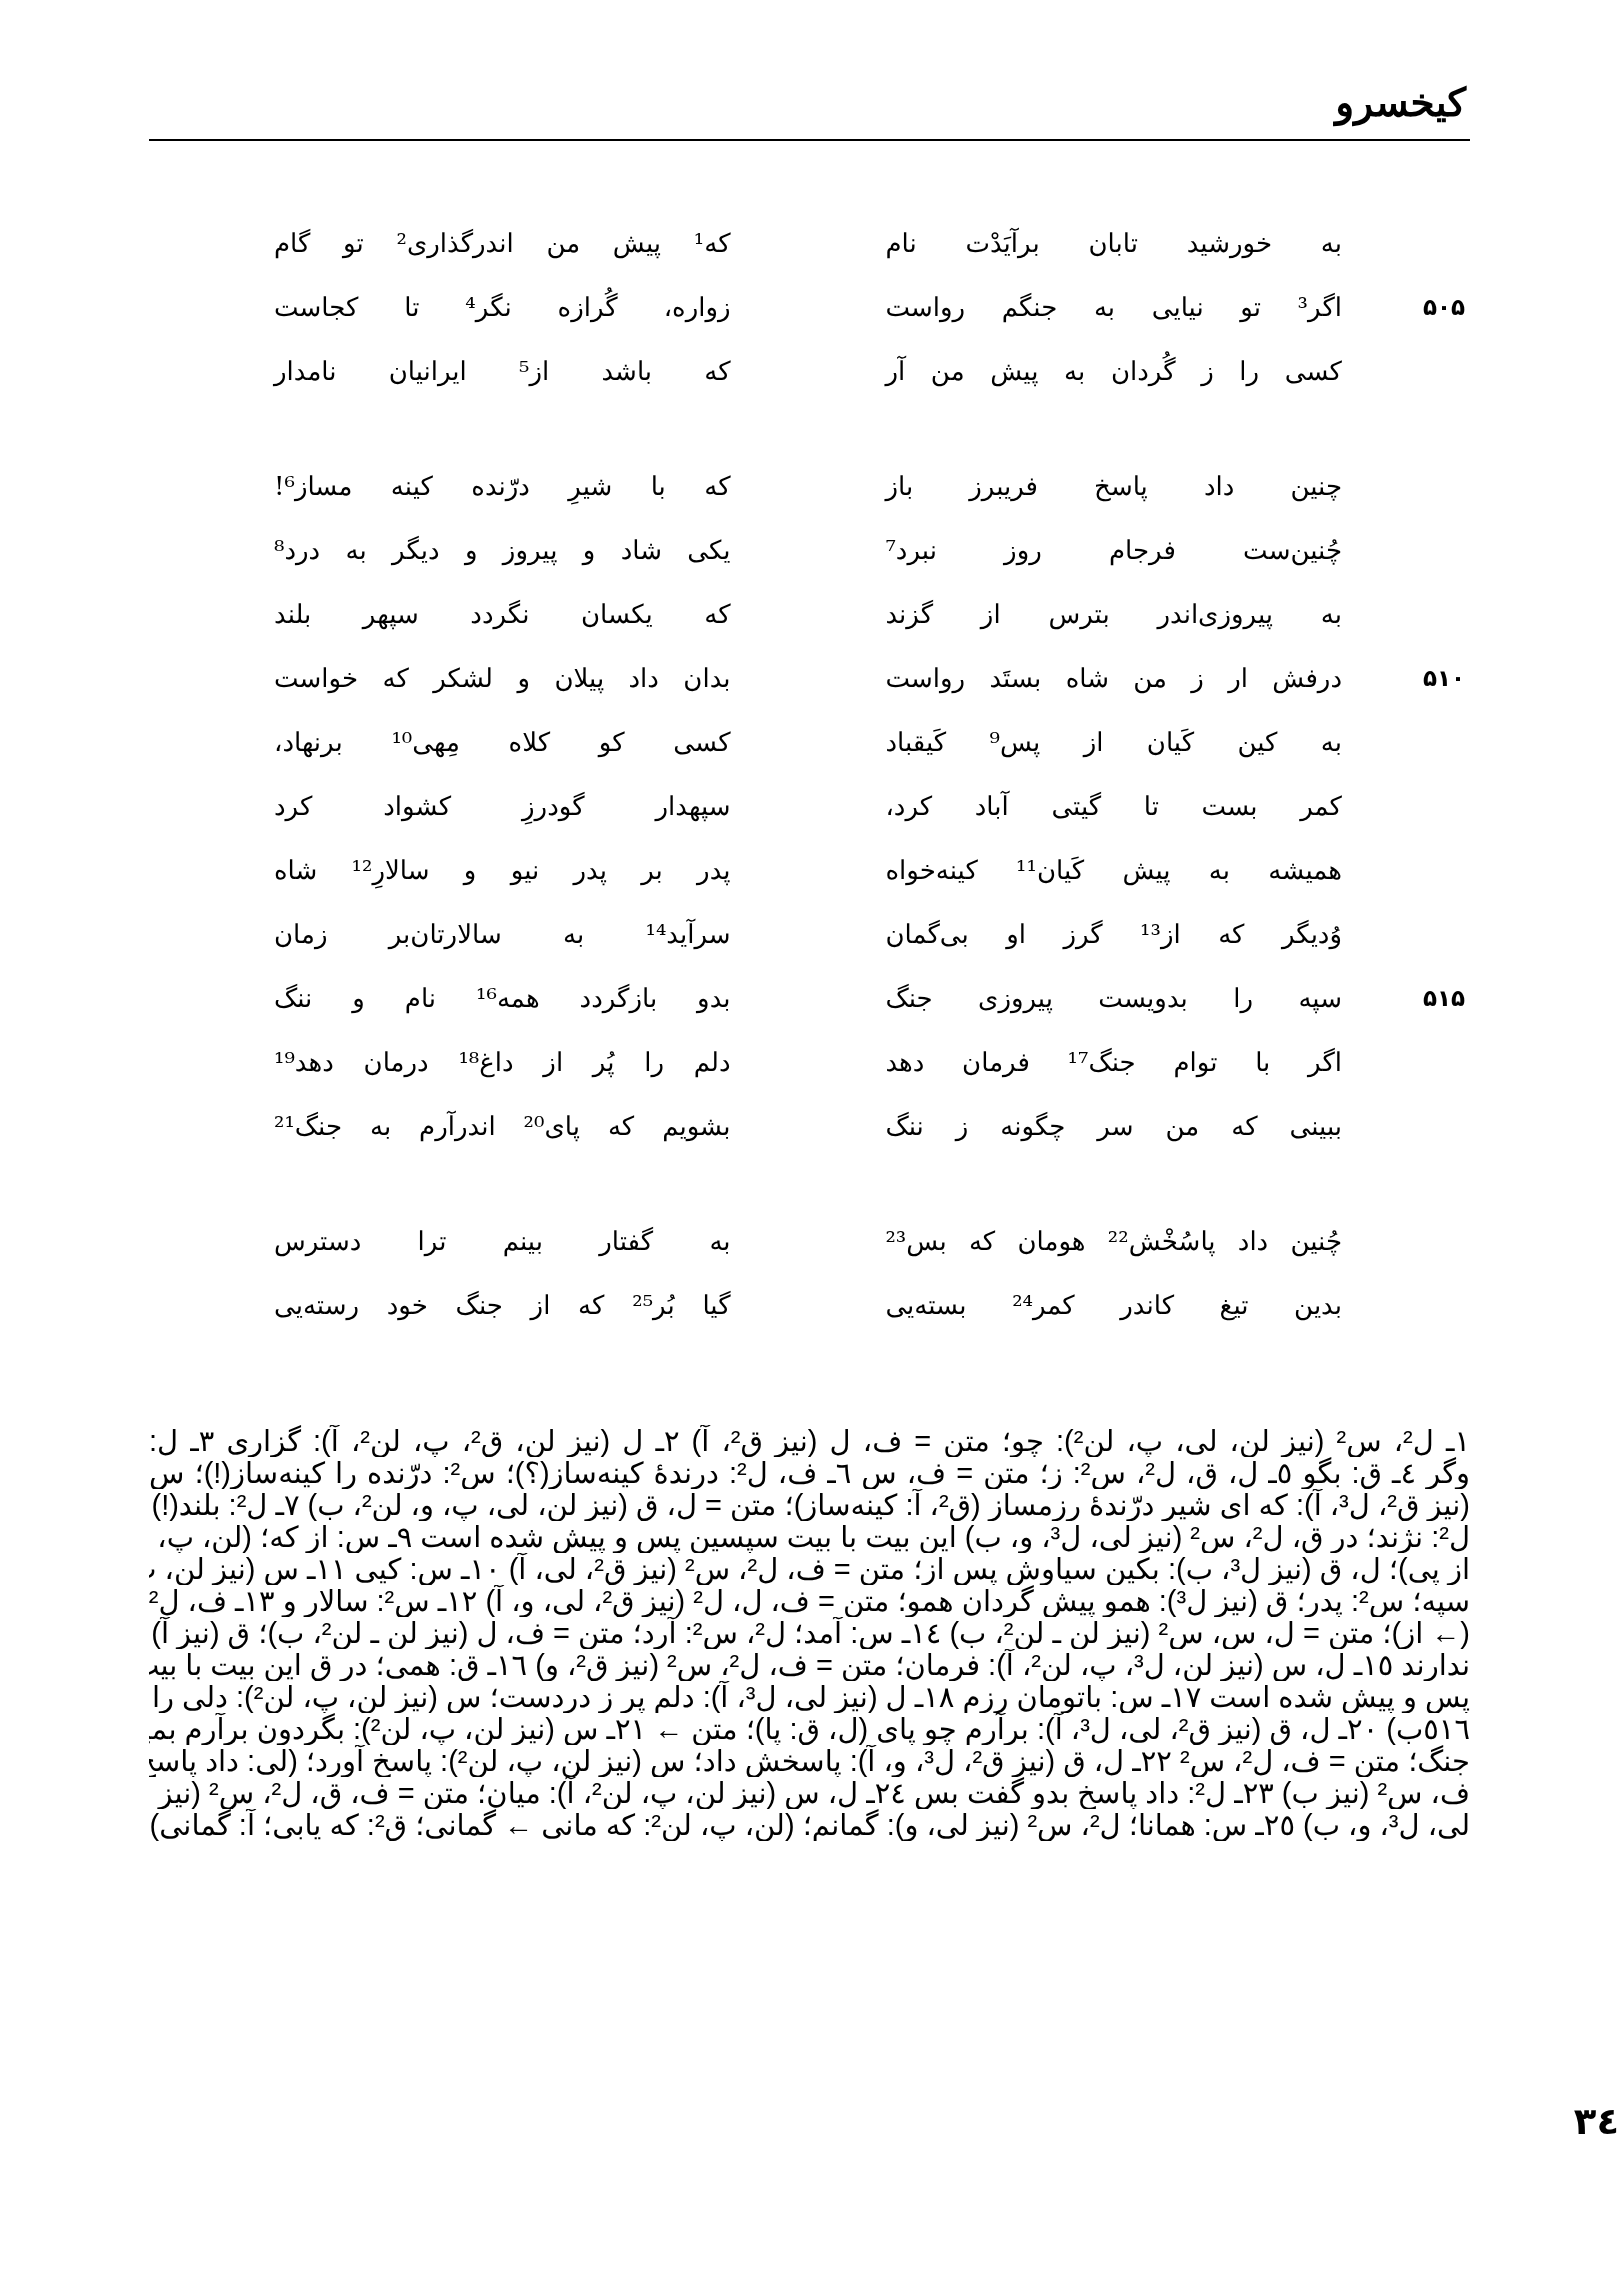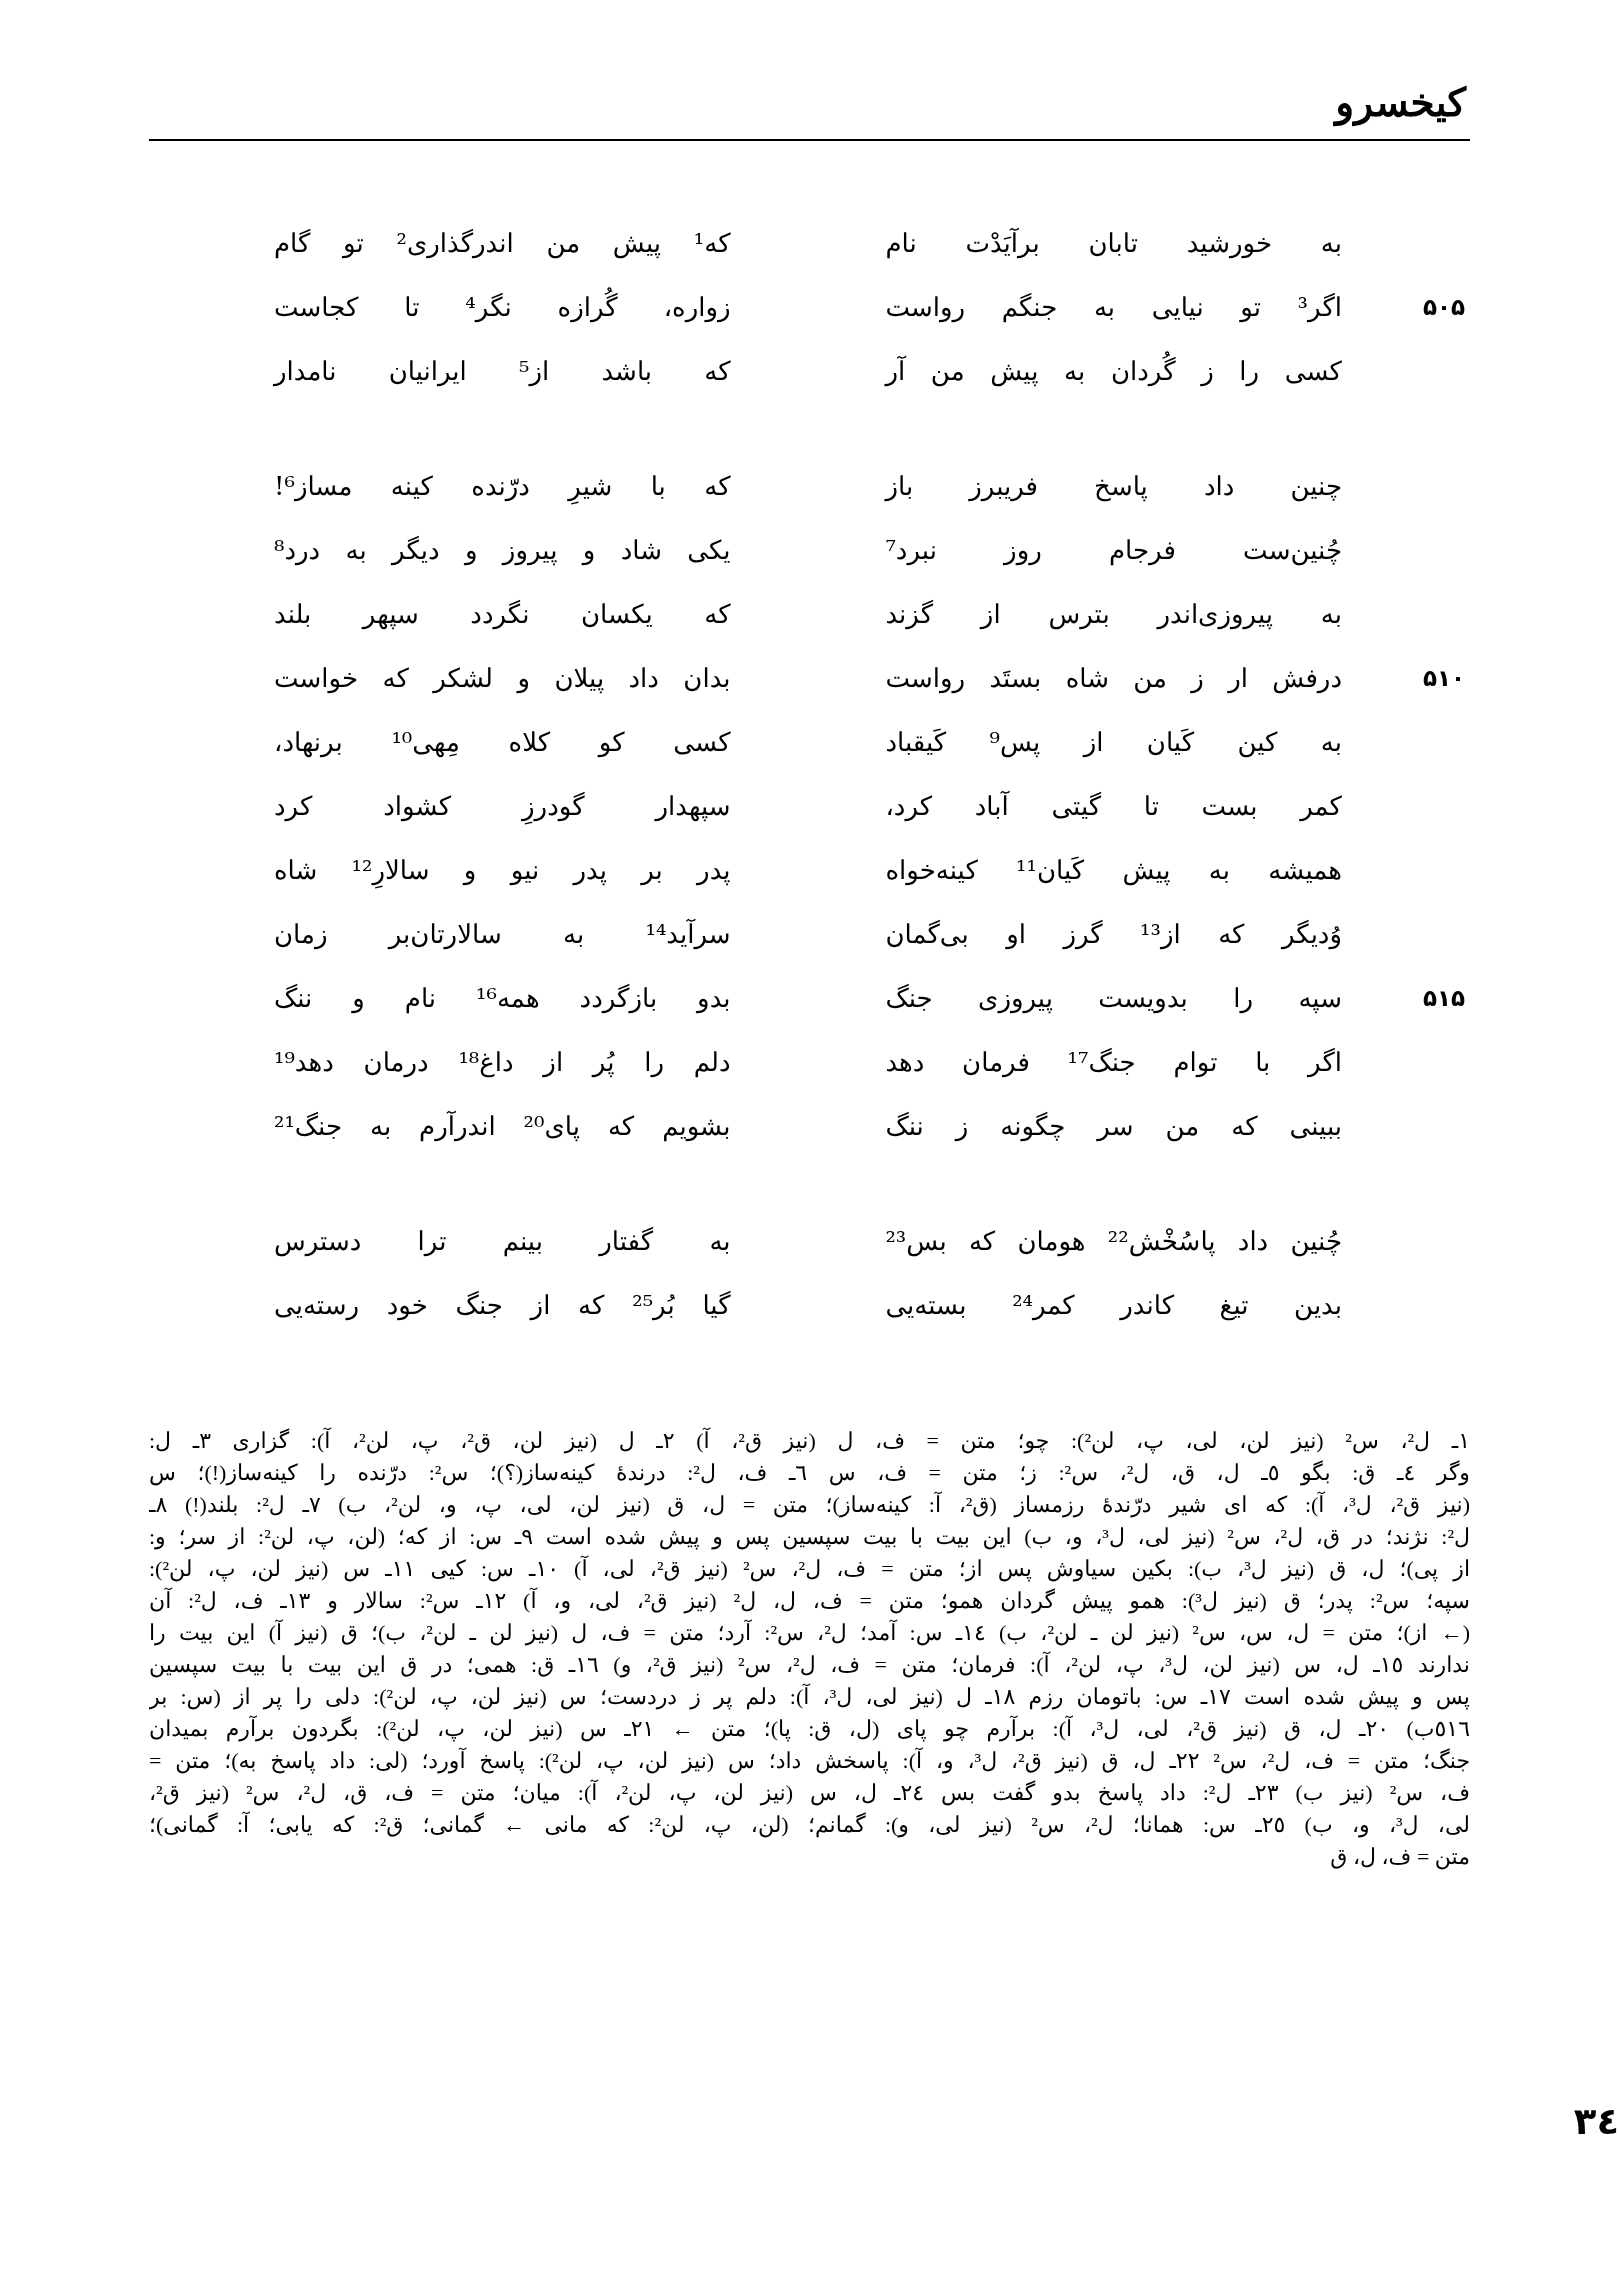--- a/index.html
+++ b/index.html
@@ -72,22 +72,22 @@
     font-weight: bold;
     font-family: "DejaVu Sans", "Liberation Sans", sans-serif;
   }
 
   
   .footnotes {
     position: absolute;
     left: 149px;
     right: 149px;
     top: 1425px;
-    font-family: Liberation Serif, serif;
-    font-size: 22px;
+    font-family: Liberation Sans, sans-serif;
+    font-size: 29px;
     line-height: 32px;
     text-align: justify;
   }
   .fn-line {
     display: block;
     white-space: nowrap;
     overflow: hidden;
     text-align: justify;
     text-align-last: justify;
   }
@@ -227,18 +227,17 @@
     <span class="fn-line">ل²: نژند؛ در ق، ل²، س² (نیز لی، ل³، و، ب) این بیت با بیت سپسین پس و پیش شده است     ۹ـ س: از که؛ (لن، پ، لن²: از سر؛ و:</span>
     <span class="fn-line">از پی)؛ ل، ق (نیز ل³، ب): بکین سیاوش پس از؛ متن = ف، ل²، س² (نیز ق²، لی، آ)     ۱۰ـ س: کیی     ۱۱ـ س (نیز لن، پ، لن²):</span>
     <span class="fn-line">سپه؛ س²: پدر؛ ق (نیز ل³): همو پیش گردان همو؛ متن = ف، ل، ل² (نیز ق²، لی، و، آ)     ۱۲ـ س²: سالار و     ۱۳ـ ف، ل²: آن</span>
     <span class="fn-line">(← از)؛ متن = ل، س، س² (نیز لن ـ لن²، ب)     ۱٤ـ س: آمد؛ ل²، س²: آرد؛ متن = ف، ل (نیز لن ـ لن²، ب)؛ ق (نیز آ) این بیت را</span>
     <span class="fn-line">ندارند     ۱٥ـ ل، س (نیز لن، ل³، پ، لن²، آ): فرمان؛ متن = ف، ل²، س² (نیز ق²، و)     ۱٦ـ ق: همی؛ در ق این بیت با بیت سپسین</span>
     <span class="fn-line">پس و پیش شده است     ۱۷ـ س: باتومان رزم     ۱۸ـ ل (نیز لی، ل³، آ): دلم پر ز دردست؛ س (نیز لن، پ، لن²): دلی را پر از (س: بر</span>
     <span class="fn-line">٥۱٦ب)     ۲۰ـ ل، ق (نیز ق²، لی، ل³، آ): برآرم چو پای (ل، ق: پا)؛ متن ←     ۲۱ـ س (نیز لن، پ، لن²): بگردون برآرم بمیدان</span>
     <span class="fn-line">جنگ؛ متن = ف، ل²، س²     ۲۲ـ ل، ق (نیز ق²، ل³، و، آ): پاسخش داد؛ س (نیز لن، پ، لن²): پاسخ آورد؛ (لی: داد پاسخ به)؛ متن =</span>
     <span class="fn-line">ف، س² (نیز ب)     ۲۳ـ ل²: داد پاسخ بدو گفت بس     ۲٤ـ ل، س (نیز لن، پ، لن²، آ): میان؛ متن = ف، ق، ل²، س² (نیز ق²،</span>
     <span class="fn-line">لی، ل³، و، ب)     ۲٥ـ س: همانا؛ ل²، س² (نیز لی، و): گمانم؛ (لن، پ، لن²: که مانی ← گمانی؛ ق²: که یابی؛ آ: گمانی)؛</span>
-    <span class="fn-line last">متن = ف، ل، ق</span>
   </div>
 
   <div class="folio">۳٤</div>
 </div>
 
 
 </body></html>

